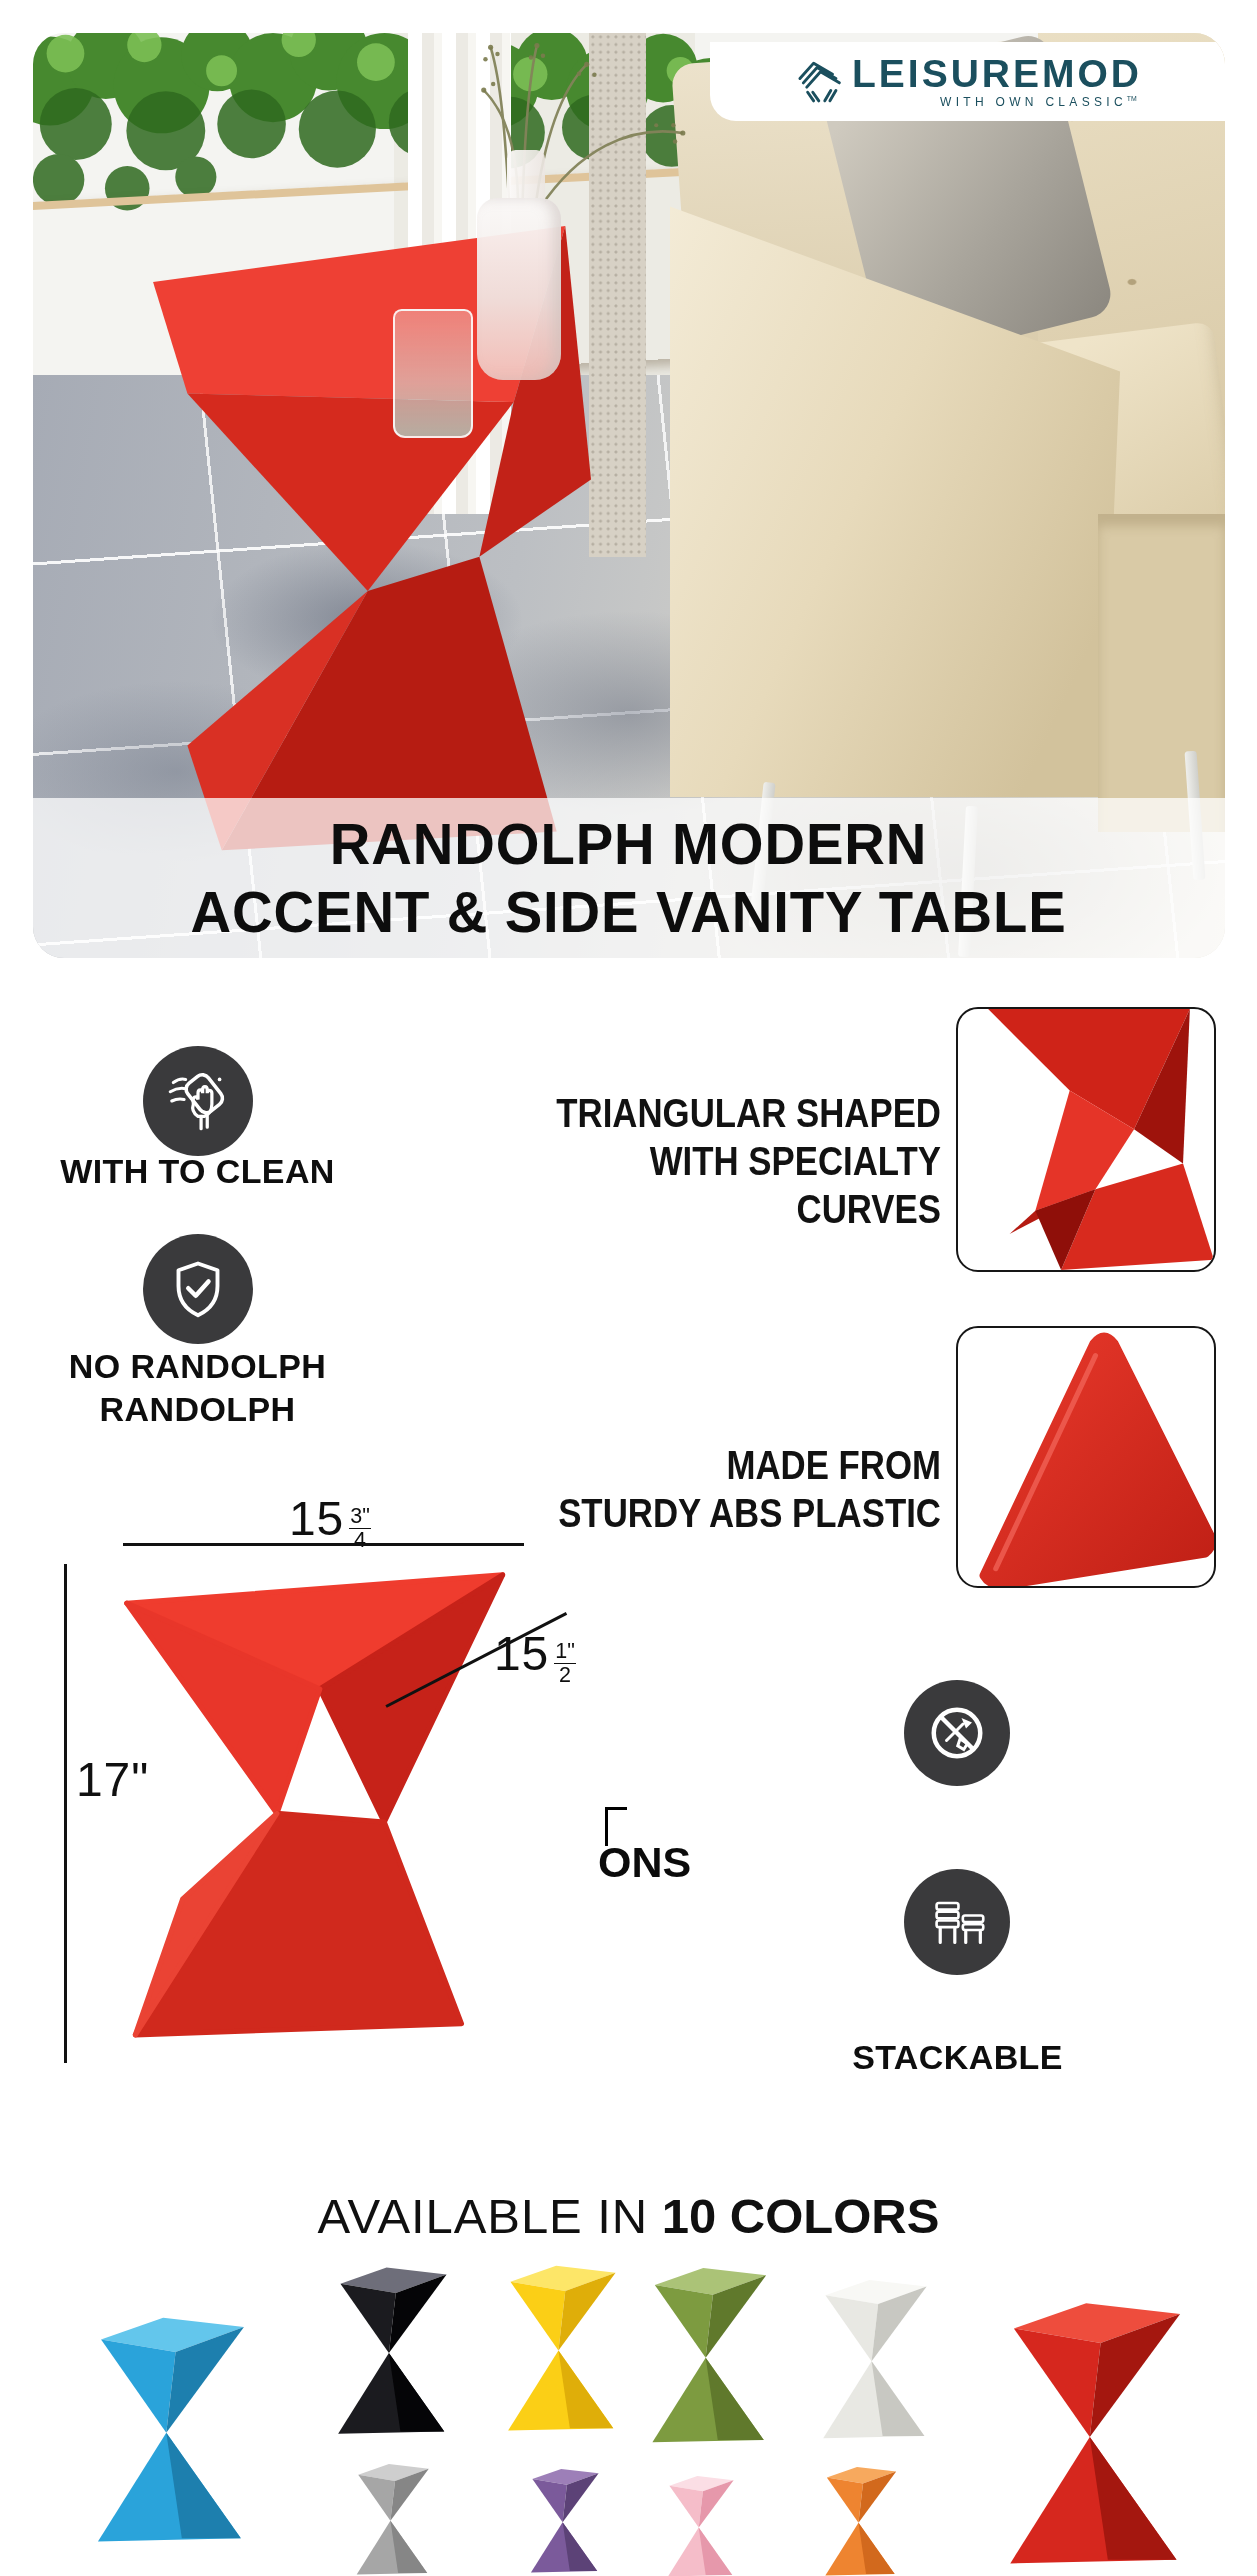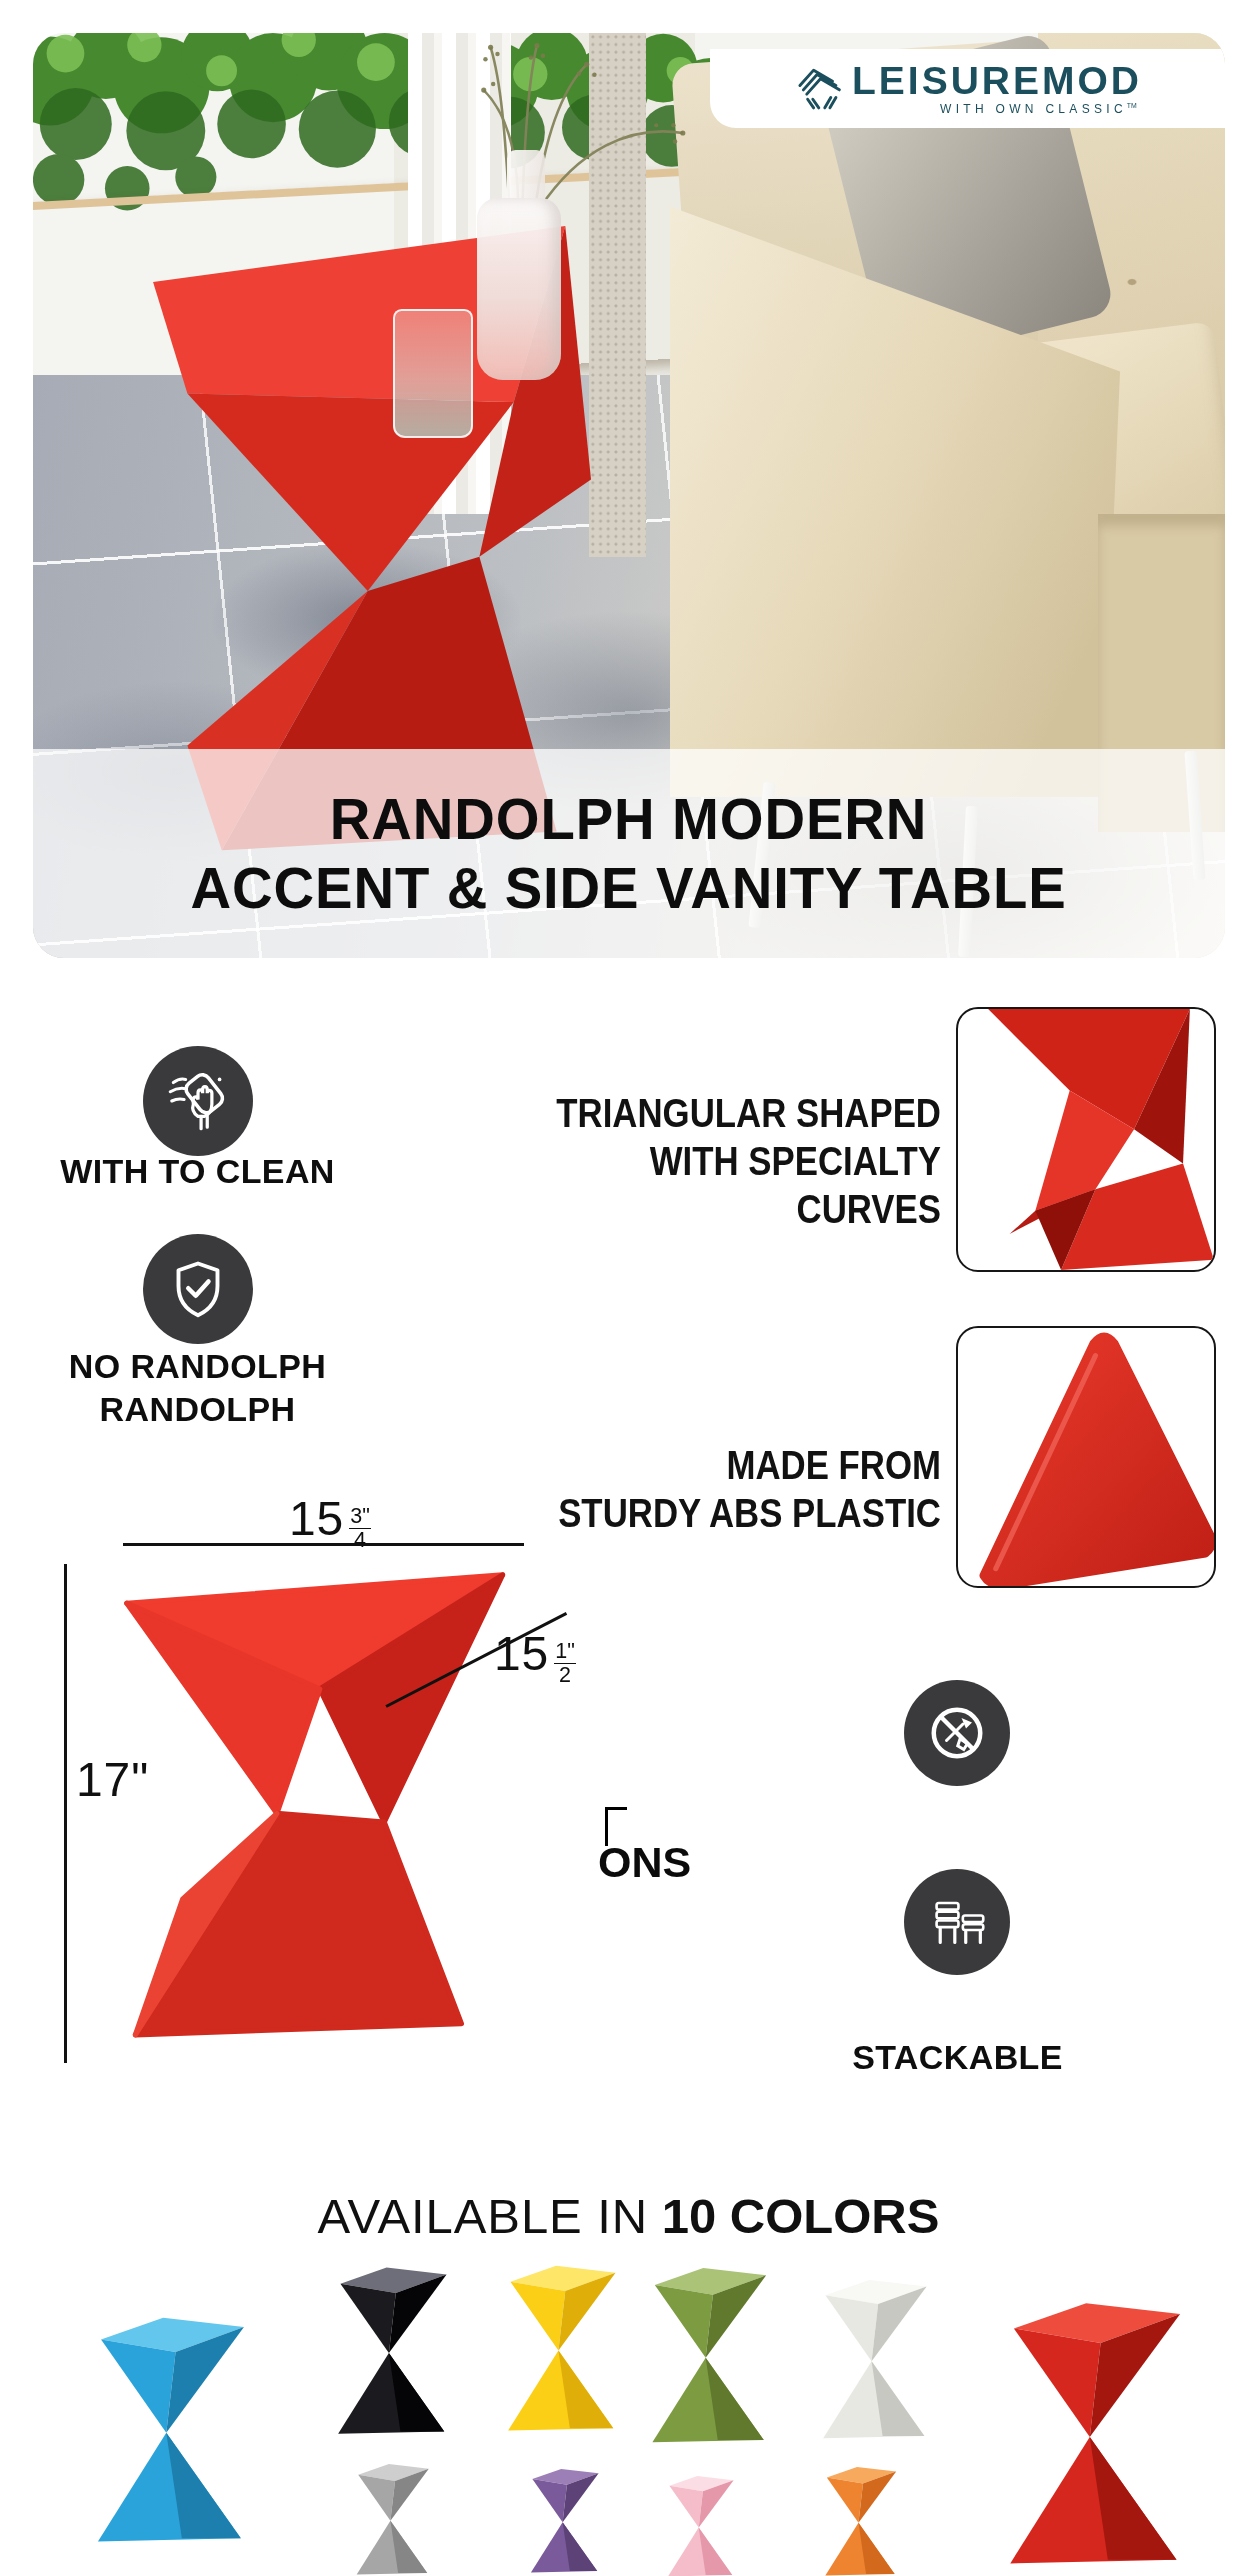--- a/index.html
+++ b/index.html
@@ -61,27 +61,27 @@
   .glass{position:absolute;left:360px;top:276px;width:76px;height:125px;border-radius:8.6px 8.6px 12px 12px;
     border:2.6px solid rgba(255,255,255,.85);
     background:linear-gradient(180deg,rgba(242,250,250,.35) 0%,rgba(214,238,234,.55) 55%,rgba(172,216,205,.75) 100%);}
   .vase-neck{position:absolute;left:474px;top:117px;width:38px;height:60px;border-radius:8.6px 8.6px 0 0;
     background:linear-gradient(90deg,rgba(252,250,249,.95),rgba(236,230,226,.9));}
   .vase-body{position:absolute;left:444px;top:165px;width:84px;height:182px;border-radius:20.6px 20.6px 26px 26px;
     background:linear-gradient(180deg,rgba(251,249,248,.96) 0%,rgba(240,233,230,.92) 55%,rgba(243,206,200,.88) 100%);
     box-shadow:inset -8.6px 0 12px rgba(200,190,185,.5);}
   .stems{position:absolute;left:425px;top:-3.4px;width:266px;height:182px;}
   
-  .logo-card{position:absolute;right:0;top:16px;width:515px;height:79px;background:#fff;
+  .logo-card{position:absolute;right:0;top:9px;width:515px;height:79px;background:#fff;
     border-radius:0 0 0 26px;display:flex;align-items:center;justify-content:center;gap:4px;}
   .logo-name{font-size:39px;font-weight:700;letter-spacing:3px;color:#1b4f5e;line-height:1;}
   .logo-tag{font-size:12px;font-weight:500;letter-spacing:4.3px;color:#1b4f5e;text-align:right;padding-right:5.2px;margin-top:2.6px;}
   .logo-tag sup{font-size:6.9px;letter-spacing:0;}
   
-  .title-band{position:absolute;left:0;bottom:0;width:1192px;height:209px;
+  .title-band{position:absolute;left:0;bottom:0;width:1192px;height:160px;
     background:rgba(255,255,255,.74);display:flex;flex-direction:column;align-items:center;justify-content:center;}
   .hero-title{font-size:58px;font-weight:800;letter-spacing:0.9px;line-height:1.18;color:#0d0d0d;
     text-align:center;transform:scaleX(.97);}
 
   
   .icon-circle{border-radius:50%;background:#3a3a3c;display:flex;align-items:center;justify-content:center;}
   .feat-label{font-size:34px;font-weight:600;letter-spacing:0.4px;text-align:center;color:#0e0e0e;}
   .cond{font-weight:700;line-height:1.2;transform:scaleX(.87);}
   .feat-right{font-size:40px;text-align:right;transform-origin:right center;color:#121212;}
   .thumb{border:2.6px solid #161616;border-radius:22px;overflow:hidden;background:#fff;}

